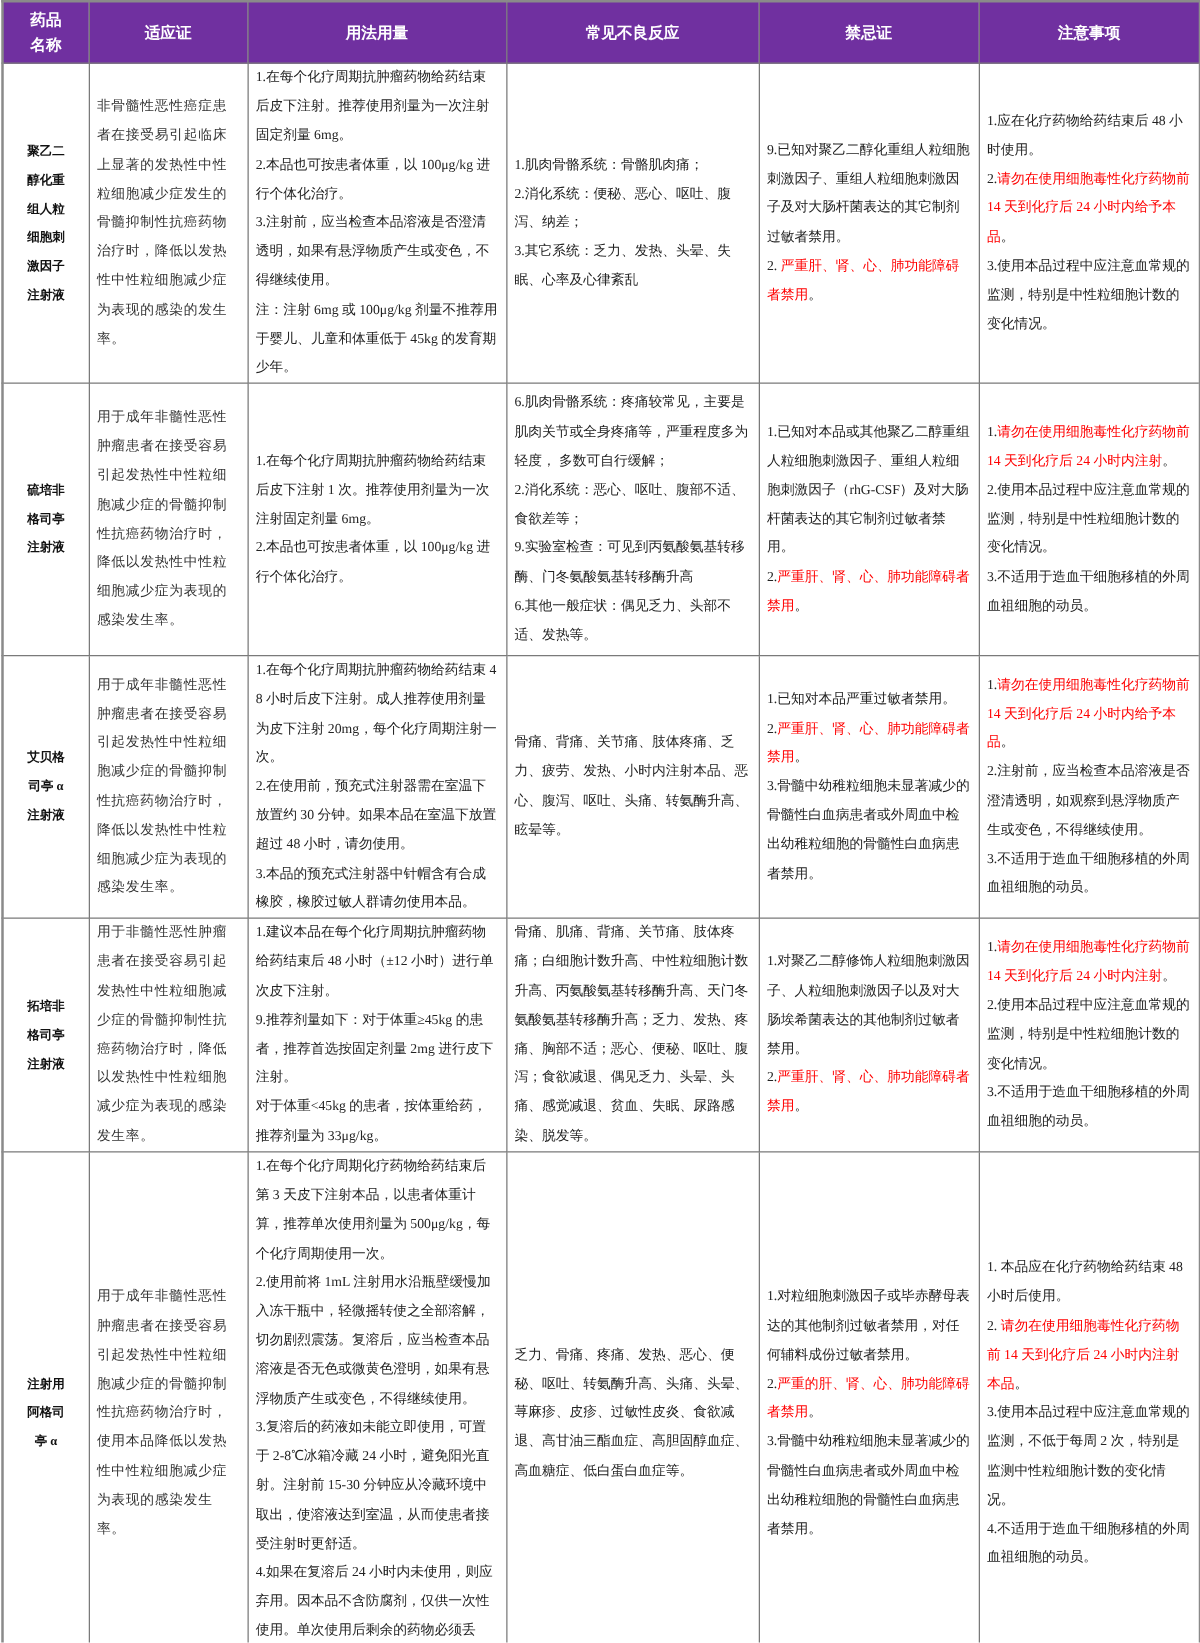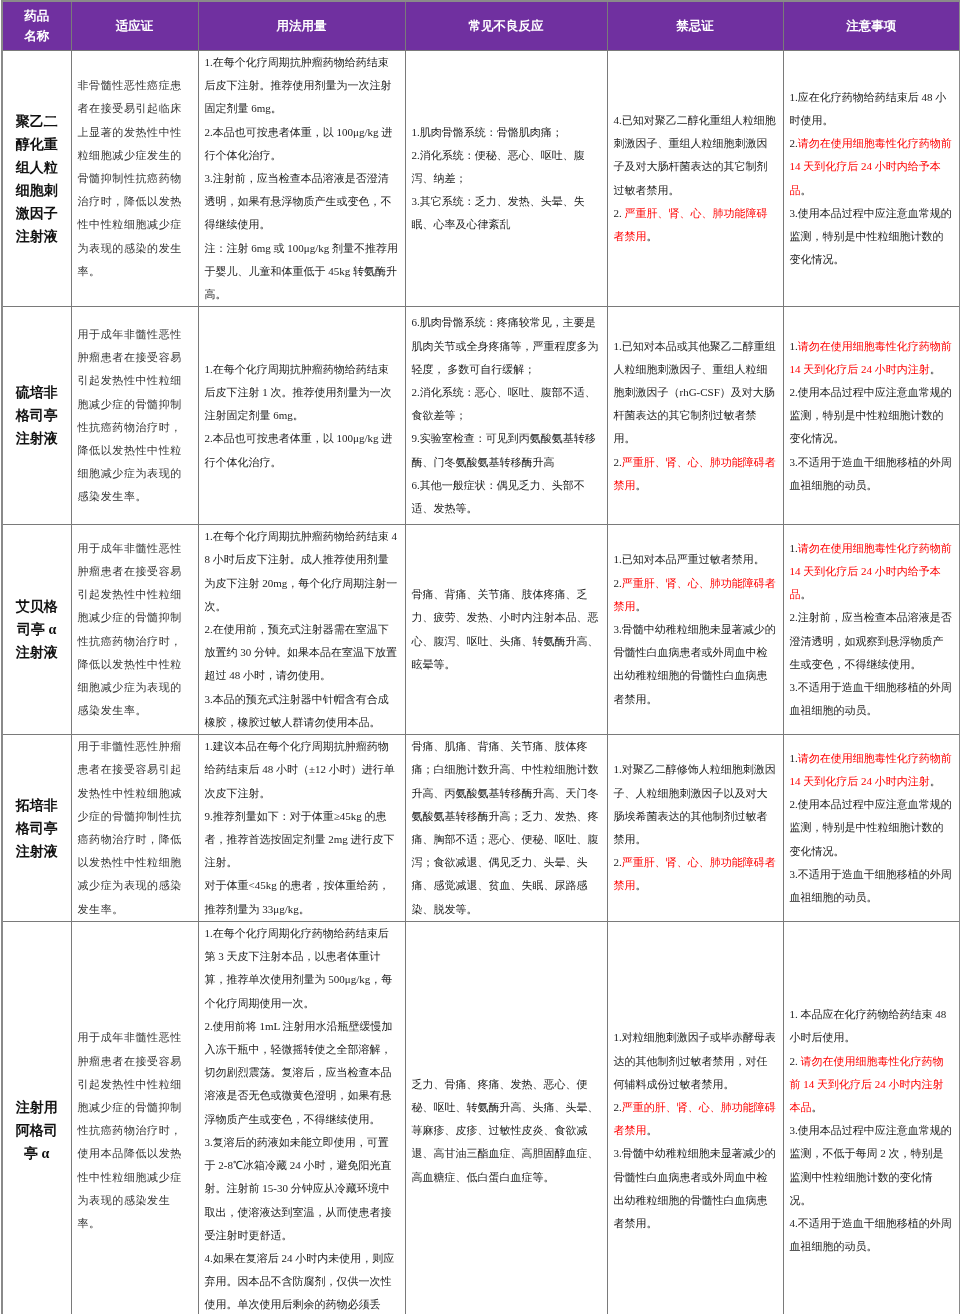--- a/index.html
+++ b/index.html
@@ -29,21 +29,21 @@
   .drug-table td {
     font-size: 11px;
     line-height: 23.2px;
     color: #222222;
     padding: 0 6px;
     text-align: left;
     font-family: Liberation Serif, serif;
   }
   .drug-table td.name-cell {
     font-weight: bold;
-    font-size: 14px;
+    font-size: 10px;
     line-height: 23px;
     text-align: center;
     color: #111111;
     padding: 0 4px;
   }
   .drug-table td.indication-cell { letter-spacing: 0.6px; color:#333333; }
   .line { display:block; }
   .red { color: #ff0000; }
   .name-line { display:block; }
 </style>
@@ -81,29 +81,29 @@
         <span class="name-line">组人粒</span>
         <span class="name-line">细胞刺</span>
         <span class="name-line">激因子</span>
         <span class="name-line">注射液</span>
       </td>
       <td class="indication-cell">非骨髓性恶性癌症患者在接受易引起临床上显著的发热性中性粒细胞减少症发生的骨髓抑制性抗癌药物治疗时，降低以发热性中性粒细胞减少症为表现的感染的发生率。</td>
       <td>
         <span class="line">1.在每个化疗周期抗肿瘤药物给药结束后皮下注射。推荐使用剂量为一次注射固定剂量 6mg。</span>
         <span class="line">2.本品也可按患者体重，以 100μg/kg 进行个体化治疗。</span>
         <span class="line">3.注射前，应当检查本品溶液是否澄清透明，如果有悬浮物质产生或变色，不得继续使用。</span>
-        <span class="line">注：注射 6mg 或 100μg/kg 剂量不推荐用于婴儿、儿童和体重低于 45kg 转氨酶升高。</span>
+        <span class="line">注：注射 6mg 或 100μg/kg 剂量不推荐用于婴儿、儿童和体重低于 45kg 的发育期少年。</span>
       </td>
       <td>
         <span class="line">1.肌肉骨骼系统：骨骼肌肉痛；</span>
         <span class="line">2.消化系统：便秘、恶心、呕吐、腹泻、纳差；</span>
         <span class="line">3.其它系统：乏力、发热、头晕、失眠、心率及心律紊乱</span>
       </td>
       <td>
-        <span class="line"><span>4.已知对聚乙二醇化重组人粒细胞刺激因子、重组人粒细胞刺激因子及对大肠杆菌表达的其它制剂过敏者禁用。</span></span>
+        <span class="line"><span>9.已知对聚乙二醇化重组人粒细胞刺激因子、重组人粒细胞刺激因子及对大肠杆菌表达的其它制剂过敏者禁用。</span></span>
         <span class="line"><span>2. </span><span class="red">严重肝、肾、心、肺功能障碍者禁用</span><span>。</span></span>
       </td>
       <td>
         <span class="line"><span>1.应在化疗药物给药结束后 48 小时使用。</span></span>
         <span class="line"><span>2.</span><span class="red">请勿在使用细胞毒性化疗药物前 14 天到化疗后 24 小时内给予本品</span><span>。</span></span>
         <span class="line"><span>3.使用本品过程中应注意血常规的监测，特别是中性粒细胞计数的变化情况。</span></span>
       </td>
     </tr>
 
     <tr style="height:218px">

